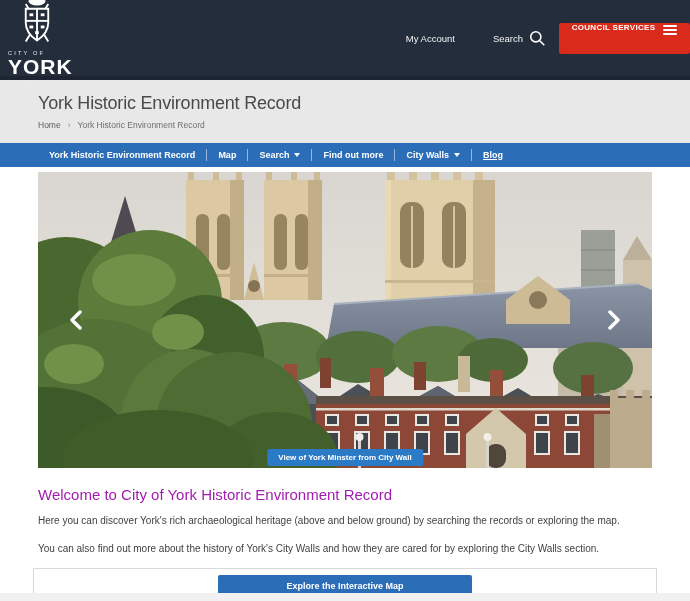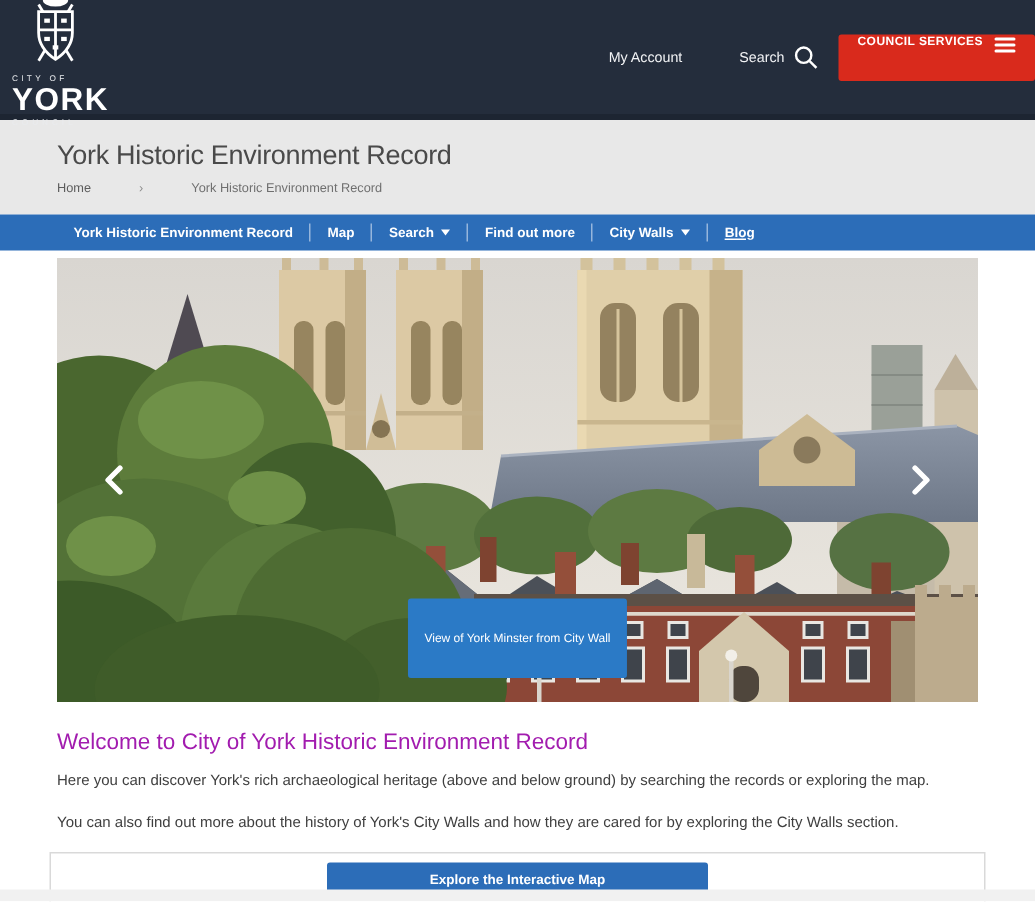--- a/index.html
+++ b/index.html
@@ -22,43 +22,43 @@
   .council-btn { background:#d92a1c; color:#fff; border:none; width:131px; height:31px;
                  font-size:8px; font-weight:bold; letter-spacing:.3px; border-radius:2px;
                  display:flex; align-items:flex-start; justify-content:center; gap:8px; cursor:pointer;
                  font-family:"Liberation Sans", sans-serif; }
   .burger { display:inline-block; width:14px; }
   .burger span { display:block; height:2px; background:#fff; margin:2px 0; border-radius:1px; }
 
   
   .title-band { height:63px; background:#e8e8e8; padding:13px 38px 0; }
   .title-band h1 { font-size:18px; font-weight:400; color:#4a4a4a; letter-spacing:-.2px; }
-  .breadcrumb { margin-top:6px; font-size:8.5px; color:#6f6f6f; display:flex; align-items:center;gap:25px; }
+  .breadcrumb { margin-top:6px; font-size:8.5px; color:#6f6f6f; display:flex; align-items:center; }
   .breadcrumb a { color:#5c5c5c; text-decoration:none; }
   .breadcrumb .sep { margin:0 7px; color:#8a8a8a; }
 
   
   .main-nav { height:24px; background:#2c6db8; display:flex; align-items:center; padding-left:38px; }
   .main-nav ul { list-style:none; display:flex; align-items:center; height:100%; }
   .main-nav li { display:flex; align-items:center; padding:0 11px; height:12px; cursor:pointer; }
   .main-nav li + li { border-left:1px solid rgba(255,255,255,.5); }
   .main-nav li span.lbl { color:#fff; font-size:9px; font-weight:bold; white-space:nowrap; line-height:11px; }
   .main-nav li.underline span.lbl { text-decoration:underline; }
   .caret { width:0; height:0; border-left:3px solid transparent; border-right:3px solid transparent;
            border-top:4px solid #fff; margin-left:5px; }
 
   
   .carousel { position:relative; width:614px; height:296px; margin:5px 38px 0; overflow:hidden; }
   .carousel svg.scene { display:block; width:614px; height:296px; }
   .arrow-btn { position:absolute; top:50%; transform:translateY(-50%); background:transparent; border:none;
                padding:4px; cursor:pointer; line-height:0; }
   .arrow-prev { left:28px; } .arrow-next { right:28px; }
-  .caption { position:absolute; left:50%; transform:translateX(-50%); bottom:16px;
-             background:#2b7ac6; color:#fff; font-size:8px; font-weight:normal;
-             padding:22px 11px; border-radius:2px; white-space:nowrap; }
+  .caption { position:absolute; left:50%; transform:translateX(-50%); bottom:2px;
+             background:#2b7ac6; color:#fff; font-size:8px; font-weight:bold;
+             padding:4px 11px; border-radius:2px; white-space:nowrap; }
 
   
   .content { padding:18px 38px 0; }
   .content h2 { font-size:15px; font-weight:400; color:#a21caf; }
   .content p { font-size:10px; color:#3f3f3f; line-height:1.35; margin-top:11px; }
   .content p + p { margin-top:14px; }
 
   .cta-panel { margin:13px 33px 0; background:#fff; border:1px solid #d9d9d9;
                display:flex; justify-content:center; gap:50px; padding:6px 0 7px; }
   .cta { width:254px; height:21px; border:none; border-radius:2px; color:#fff;

